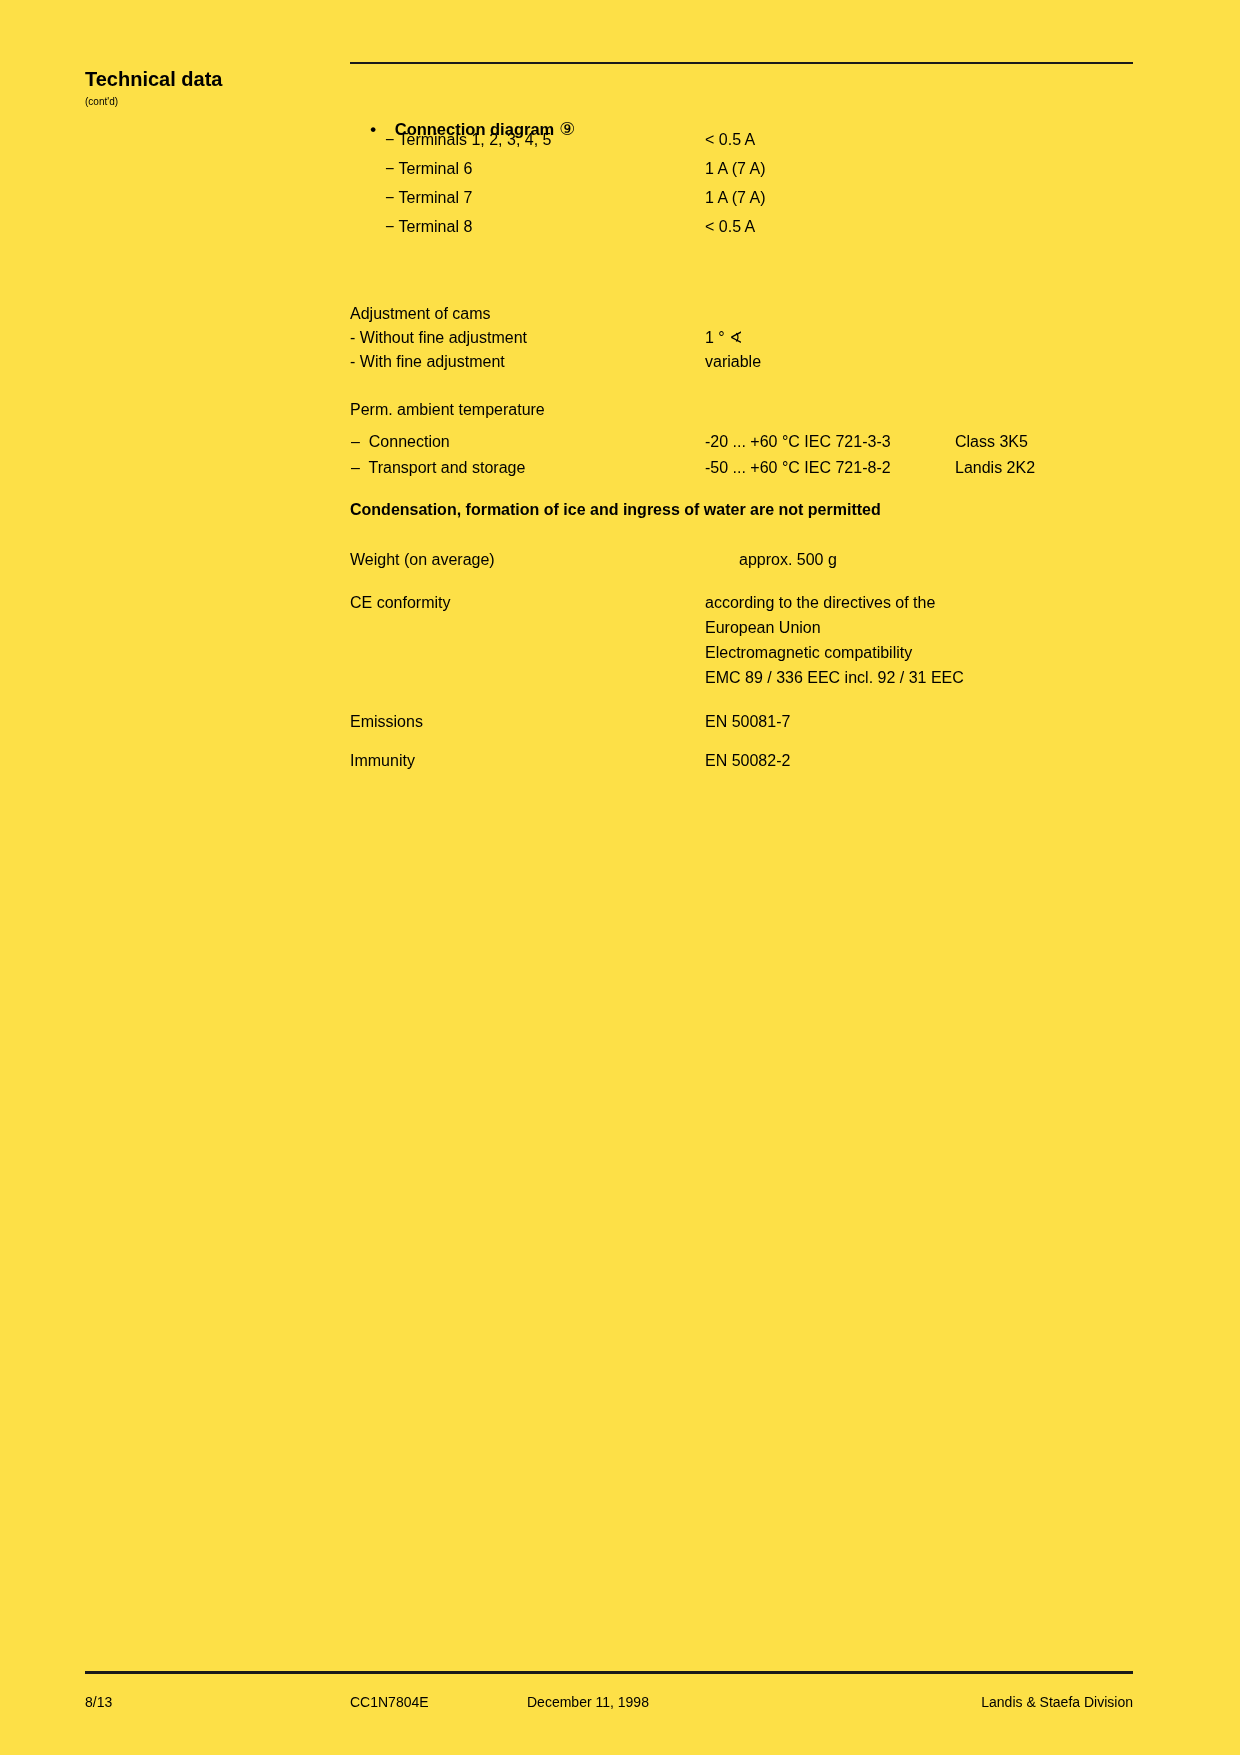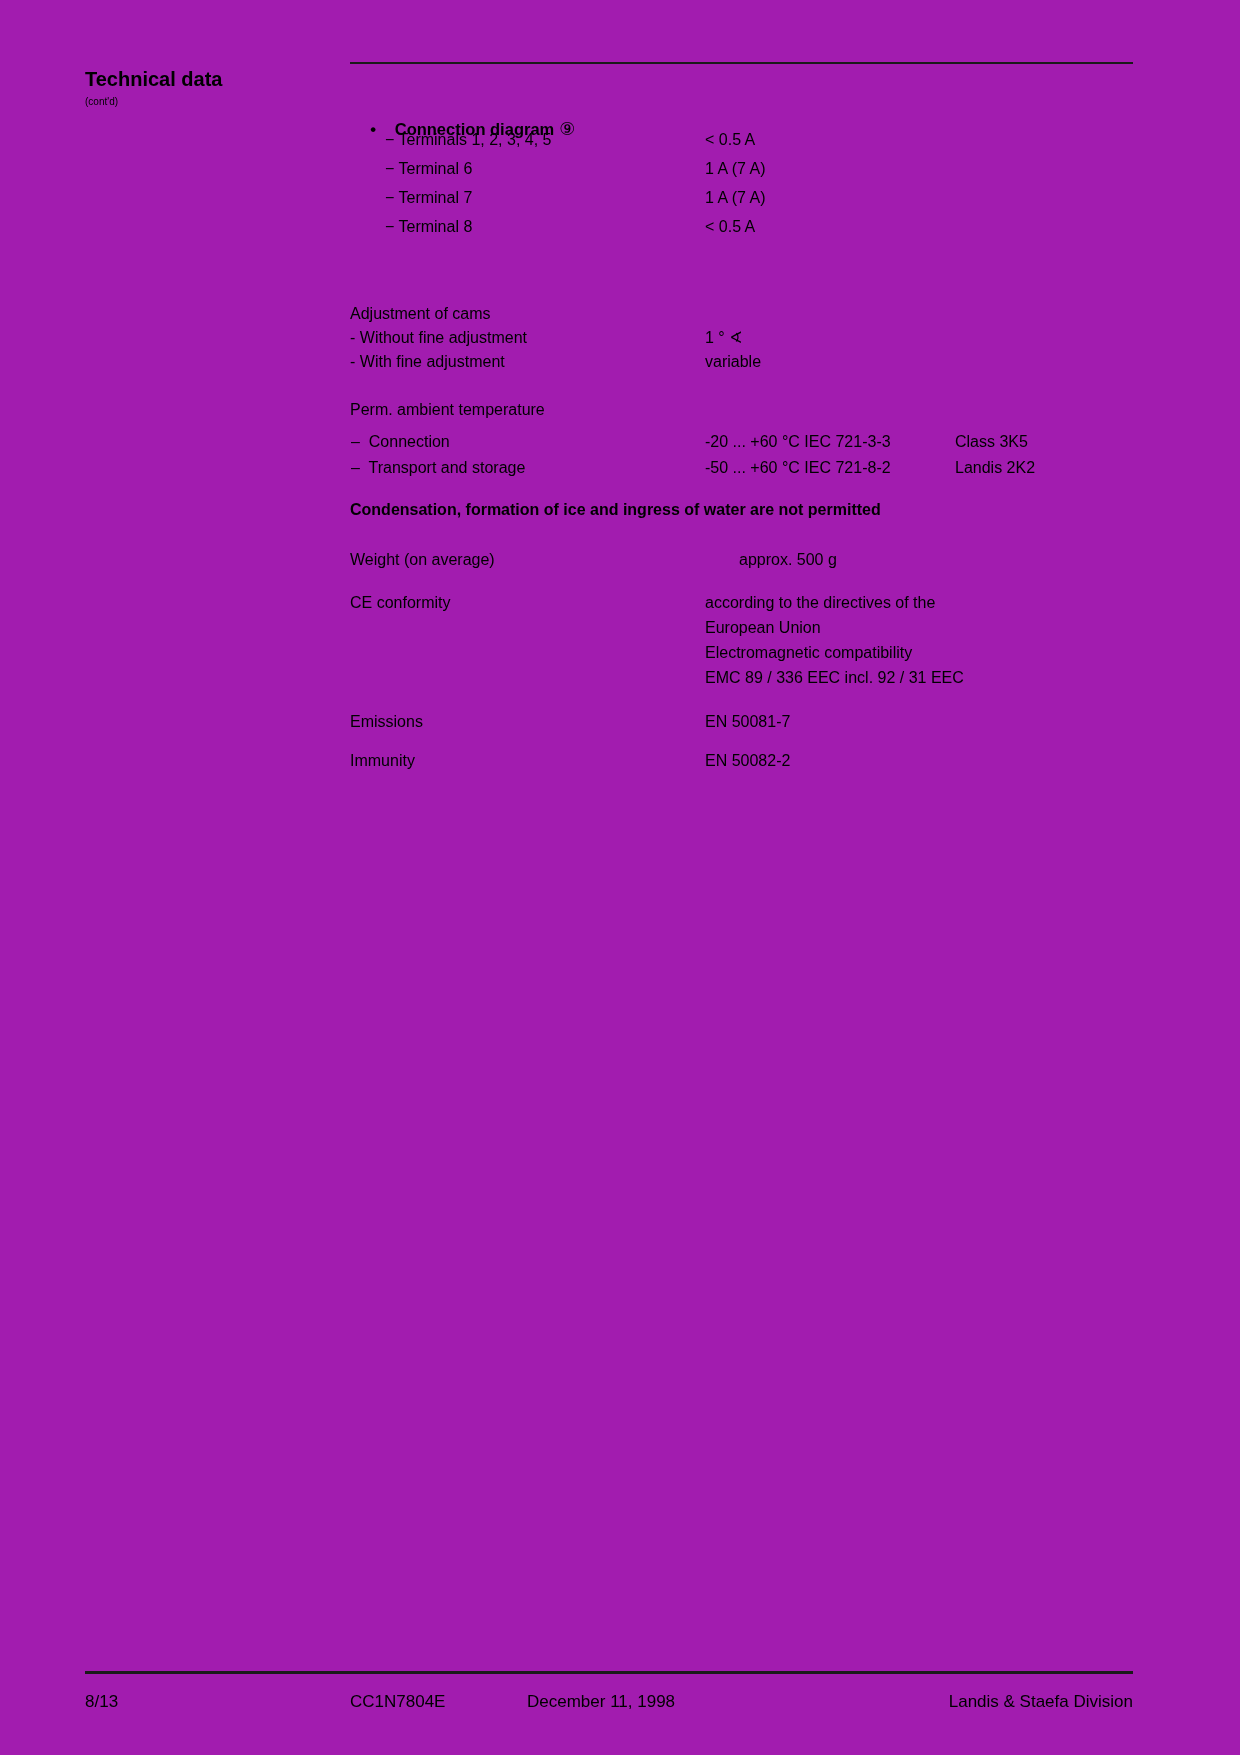--- a/index.html
+++ b/index.html
@@ -1,20 +1,20 @@
 <!DOCTYPE html>
 <html><head>
 <meta charset="utf-8">
 <style>
   html, body { margin: 0; padding: 0; background: #ffffff; }
   .page {
     position: relative;
     width: 1240px;
     height: 1755px;
-    background: #a21caf;
+    background: #fde047;
     color: #000000;
     font-family: "Liberation Sans", "DejaVu Sans", sans-serif;
     font-size: 16px;
     overflow: hidden;
     text-decoration: underline;
   }
   .t {
     position: absolute;
     white-space: pre;
     line-height: 20px;
@@ -45,21 +45,21 @@
   .heading-row {
     position: absolute;
     left: 352px;
     top: 99px;
     font-size: 16.5px;
     white-space: pre;
   }
   .heading-row .bullet { font-weight: bold; }
   .heading-row .hlabel { font-weight: bold; margin-left: 14px; }
   .heading-row .circ   { font-weight: normal; font-size: 18px; }
-  .footer-text { font-size: 17px; }
+  .footer-text { font-size: 14px; }
 </style>
 </head>
 <body>
 
 <div class="page">
 
   <div class="section-title">Technical data</div>
   <div class="section-subtitle">(cont'd)</div>
 
   <div class="rule top-rule"></div>

